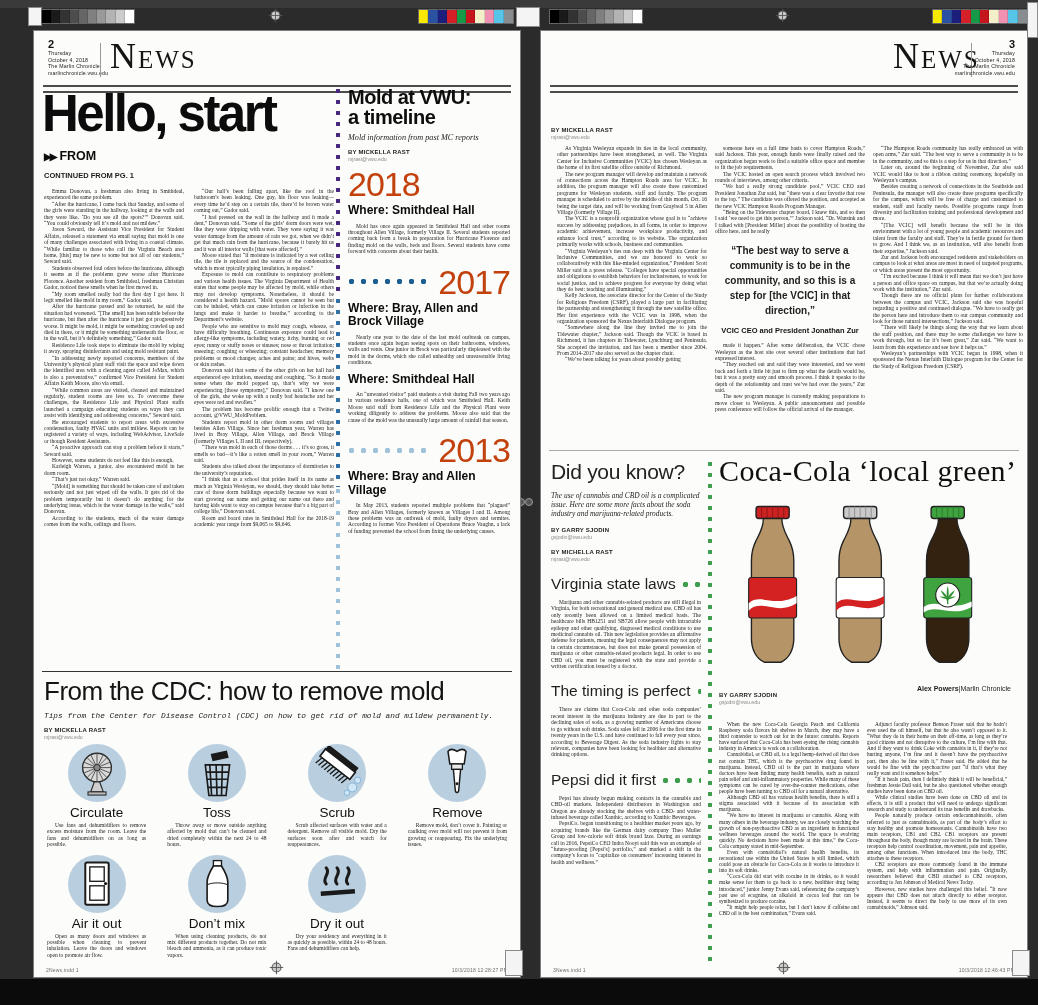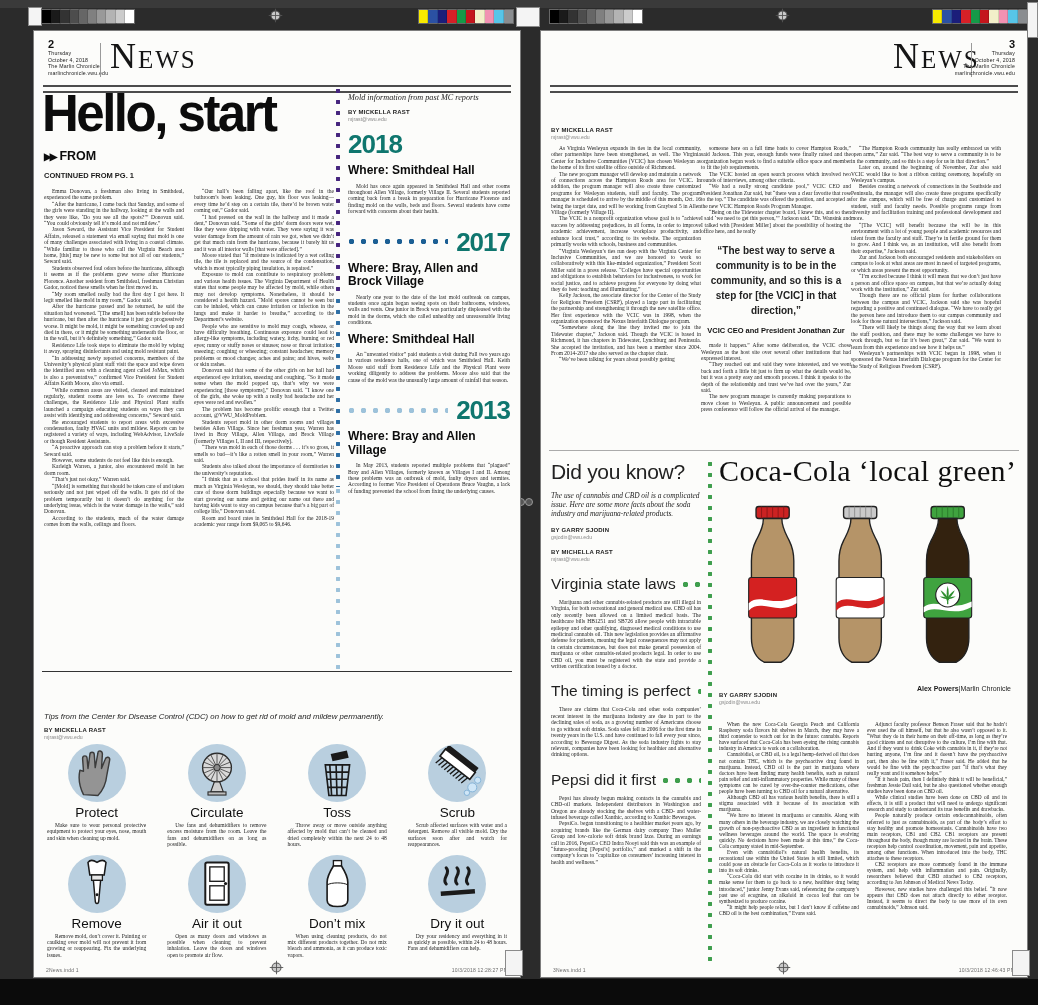--- a/index.html
+++ b/index.html
@@ -39,47 +39,47 @@
   #mold-cols .col{width:140px}
   
   .vdots{position:absolute;width:6px}
   .vdots i{display:block;width:6px;background-image:radial-gradient(circle at 3px 4px,var(--c) 2.1px,transparent 2.5px);background-size:6px 11px;background-repeat:repeat-y}
   .tl-line{left:301px;top:56px}
   .hdots{background-image:radial-gradient(circle at 3.5px 3.5px,var(--c) 2.6px,transparent 3px);background-size:12px 7px;background-repeat:repeat-x;height:7px}
   .sidebar{position:absolute;left:314px;top:56px;width:162px}
   .tl-title{font-size:20px;font-weight:bold;line-height:20px;white-space:pre-line;letter-spacing:-.5px;color:#0e0e0e}
   .tl-sub{font-family:"Liberation Serif",serif;font-style:italic;font-size:8.2px;margin-top:6px;color:#1d1d1d}
   .sidebar .byline{margin-top:7px}
-  .tl-year{font-size:26px;font-weight:bold;letter-spacing:-1px;color:#0f766e;line-height:26px}
+  .tl-year{font-size:34px;font-weight:normal;letter-spacing:-1px;color:#c2410c;line-height:26px}
   .tl-y0{margin-top:9px}
   .tl-row{display:flex;align-items:center;margin-top:14px}
   .tl-row .hdots{flex:1;margin-right:8px}
   .tl-where{font-size:12px;font-weight:bold;line-height:13.5px;margin-top:7px;color:#0c0c0c}
   .tl-text{margin-top:5px}
   
   .cdc-rule{position:absolute;top:640px;left:8px;right:8px;border-top:1px solid #333}
   .cdc-hl{position:absolute;top:645px;left:10px;font-size:26px;color:#141414;letter-spacing:-.5px}
-  .cdc-tip{position:absolute;top:681px;left:10px;font-family:Liberation Sans, sans-serif;font-style:italic;font-size:7.8px;color:#1d1d1d}
+  .cdc-tip{position:absolute;top:681px;left:10px;font-family:Liberation Mono, monospace;font-style:italic;font-size:7.8px;color:#1d1d1d}
   .cdc-by{position:absolute;top:696px;left:10px}
   .cdc-grid{position:absolute;top:713px;left:5px;right:5px;display:grid;grid-template-columns:repeat(4,1fr);column-gap:5px;row-gap:7px}
   .card{text-align:center}
   .iconwrap{width:58px;height:58px;border-radius:50%;background:#b9cfdf;margin:0 auto;display:flex;align-items:center;justify-content:center}
   .iconwrap svg{width:54px;height:54px}
   .card h4{margin:3px 0 2px;font-size:13.5px;font-weight:normal;color:#101010}
   .ctext{padding:0 8px;text-align:justify}
   .foot{position:absolute;bottom:4px;font-size:5px;color:#6b6b6b;letter-spacing:.2px}
   .footL{left:12px}.footR{right:12px}
   
   .mastR{left:352px;top:5px}
   .hdivR{left:430px;top:12px;height:34px}
   .hdrR{position:absolute;top:8px;right:12px;text-align:right}
   .ruleR{top:54px}
   .hl-mgr{position:absolute;top:59px;left:8px;font-size:31px;font-weight:bold;letter-spacing:-1px;color:#0c0c0c;line-height:1.05}
   .mgr-by{position:absolute;top:96px;left:10px}
-  #mgr-cols{top:114px;left:10px;width:466px;height:306px;}
+  #mgr-cols{top:114px;left:16px;width:466px;height:306px;gap:8px}
   #mgr-cols .col{width:150px}
   .pullquote{font-family:"Liberation Sans",sans-serif;font-size:10px;line-height:15px;font-weight:bold;text-align:center;margin:8px 1px 0;color:#222}
   .pq-attr{font-size:7.5px;font-weight:bold;text-align:center;margin:10px 0 8px;color:#111;font-family:"Liberation Sans",sans-serif}
   .sep2{position:absolute;top:419px;left:8px;right:8px;border-top:1px solid #aaa}
   .dyk{position:absolute;left:10px;top:429px;width:150px}
   .dyk-title{font-size:21px;color:#222;letter-spacing:-.3px}
   .dyk-intro{font-family:"Liberation Serif",serif;font-style:italic;font-size:7.4px;line-height:9px;margin-top:7px;color:#1d1d1d}
   .dyk .byline{margin-top:9px}
   .dyk-sec{margin-top:13px}
   .dyk-head{display:flex}
@@ -219,20 +219,22 @@
         </div>
     </div>
 
     <div class="vdots tl-line">
       <i style="height:210px;--c:#46257e"></i>
       <i style="height:190px;--c:#2f6fa5"></i>
       <i style="height:182px;--c:#9dc2da"></i>
     </div>
 
     <aside class="sidebar">
+      <div class="tl-title">Mold at VWU:
+a timeline</div>
       <div class="tl-sub">Mold information from past MC reports</div>
       <div class="byline">
         <div class="by">BY MICKELLA RAST</div>
         <div class="bymail">mjrast@vwu.edu</div>
       </div>
       <div class="tl-year tl-y0">2018</div>
       <div class="tl-where">Where: Smithdeal Hall</div>
       <div class="tl-text serif-col">
           <p>Mold has once again appeared in Smithdeal Hall and other rooms throughout Allen Village, formerly Village II. Several students reported coming back from a break in preparation for Hurricane Florence and finding mold on the walls, beds and floors. Several students have come forward with concerns about their health.</p>
         </div>
@@ -252,37 +254,27 @@
         <i class="hdots" style="--c:#9dc2da"></i>
         <span class="tl-year">2013</span>
       </div>
       <div class="tl-where">Where: Bray and Allen Village</div>
       <div class="tl-text serif-col">
           <p>In May 2013, students reported multiple problems that “plagued” Bray and Allen Villages, formerly known as Villages I and II. Among these problems was an outbreak of mold, faulty dryers and termites. According to former Vice President of Operations Bruce Vaughn, a lack of funding prevented the school from fixing the underlying causes.</p>
         </div>
     </aside>
 
     <div class="cdc-rule"></div>
+    <h2 class="cdc-hl" style="margin:0;font-weight:normal">From the CDC: how to remove mold</h2>
     <div class="cdc-tip">Tips from the Center for Disease Control (CDC) on how to get rid of mold and mildew permanently.</div>
     <div class="byline cdc-by">
       <div class="by">BY MICKELLA RAST</div>
       <div class="bymail">mjrast@vwu.edu</div>
     </div>
     <div class="cdc-grid">
-      <div class="card">
-        <div class="iconwrap">
-            <svg viewBox="0 0 60 60">
-              <path d="M15 54 C11 46 9 36 11 27 L15 28 L14 14 C14 10 19 10 19 14 L20 25 L22 10 C22 6 27 6 27 10 L28 24 L31 8 C31 4 36 5 36 9 L35 25 L39 15 C40 11 45 12 44 16 L41 32 C40 42 37 49 31 55 Z" fill="#949494" stroke="#3c3c3c" stroke-width="1.6" stroke-linejoin="round"></path>
-            </svg>
-          </div>
-        <h4>Protect</h4>
-        <div class="ctext serif-col">
-            <p>Make sure to wear personal protective equipment to protect your eyes, nose, mouth and skin when cleaning up mold.</p>
-          </div>
-      </div>
       <div class="card">
         <div class="iconwrap">
             <svg viewBox="0 0 60 60">
               <circle cx="30" cy="24" r="16" fill="#d9d9d9" stroke="#2a2a2a" stroke-width="1.5"></circle>
               <g stroke="#555" stroke-width="1.1">
                 <path d="M30 8V40M14 24H46M19 13 41 35M41 13 19 35M23 9.5 37 38.5M37 9.5 23 38.5M15.5 18 44.5 30M44.5 18 15.5 30"></path>
               </g>
               <circle cx="30" cy="24" r="3.5" fill="#8a8a8a" stroke="#2a2a2a"></circle>
               <path d="M27 40 L33 40 L37 51 L23 51 Z" fill="#cfcfcf" stroke="#2a2a2a" stroke-width="1.3"></path>
               <rect x="20" y="51" width="20" height="3.5" fill="#bdbdbd" stroke="#2a2a2a" stroke-width="1.2"></rect>

